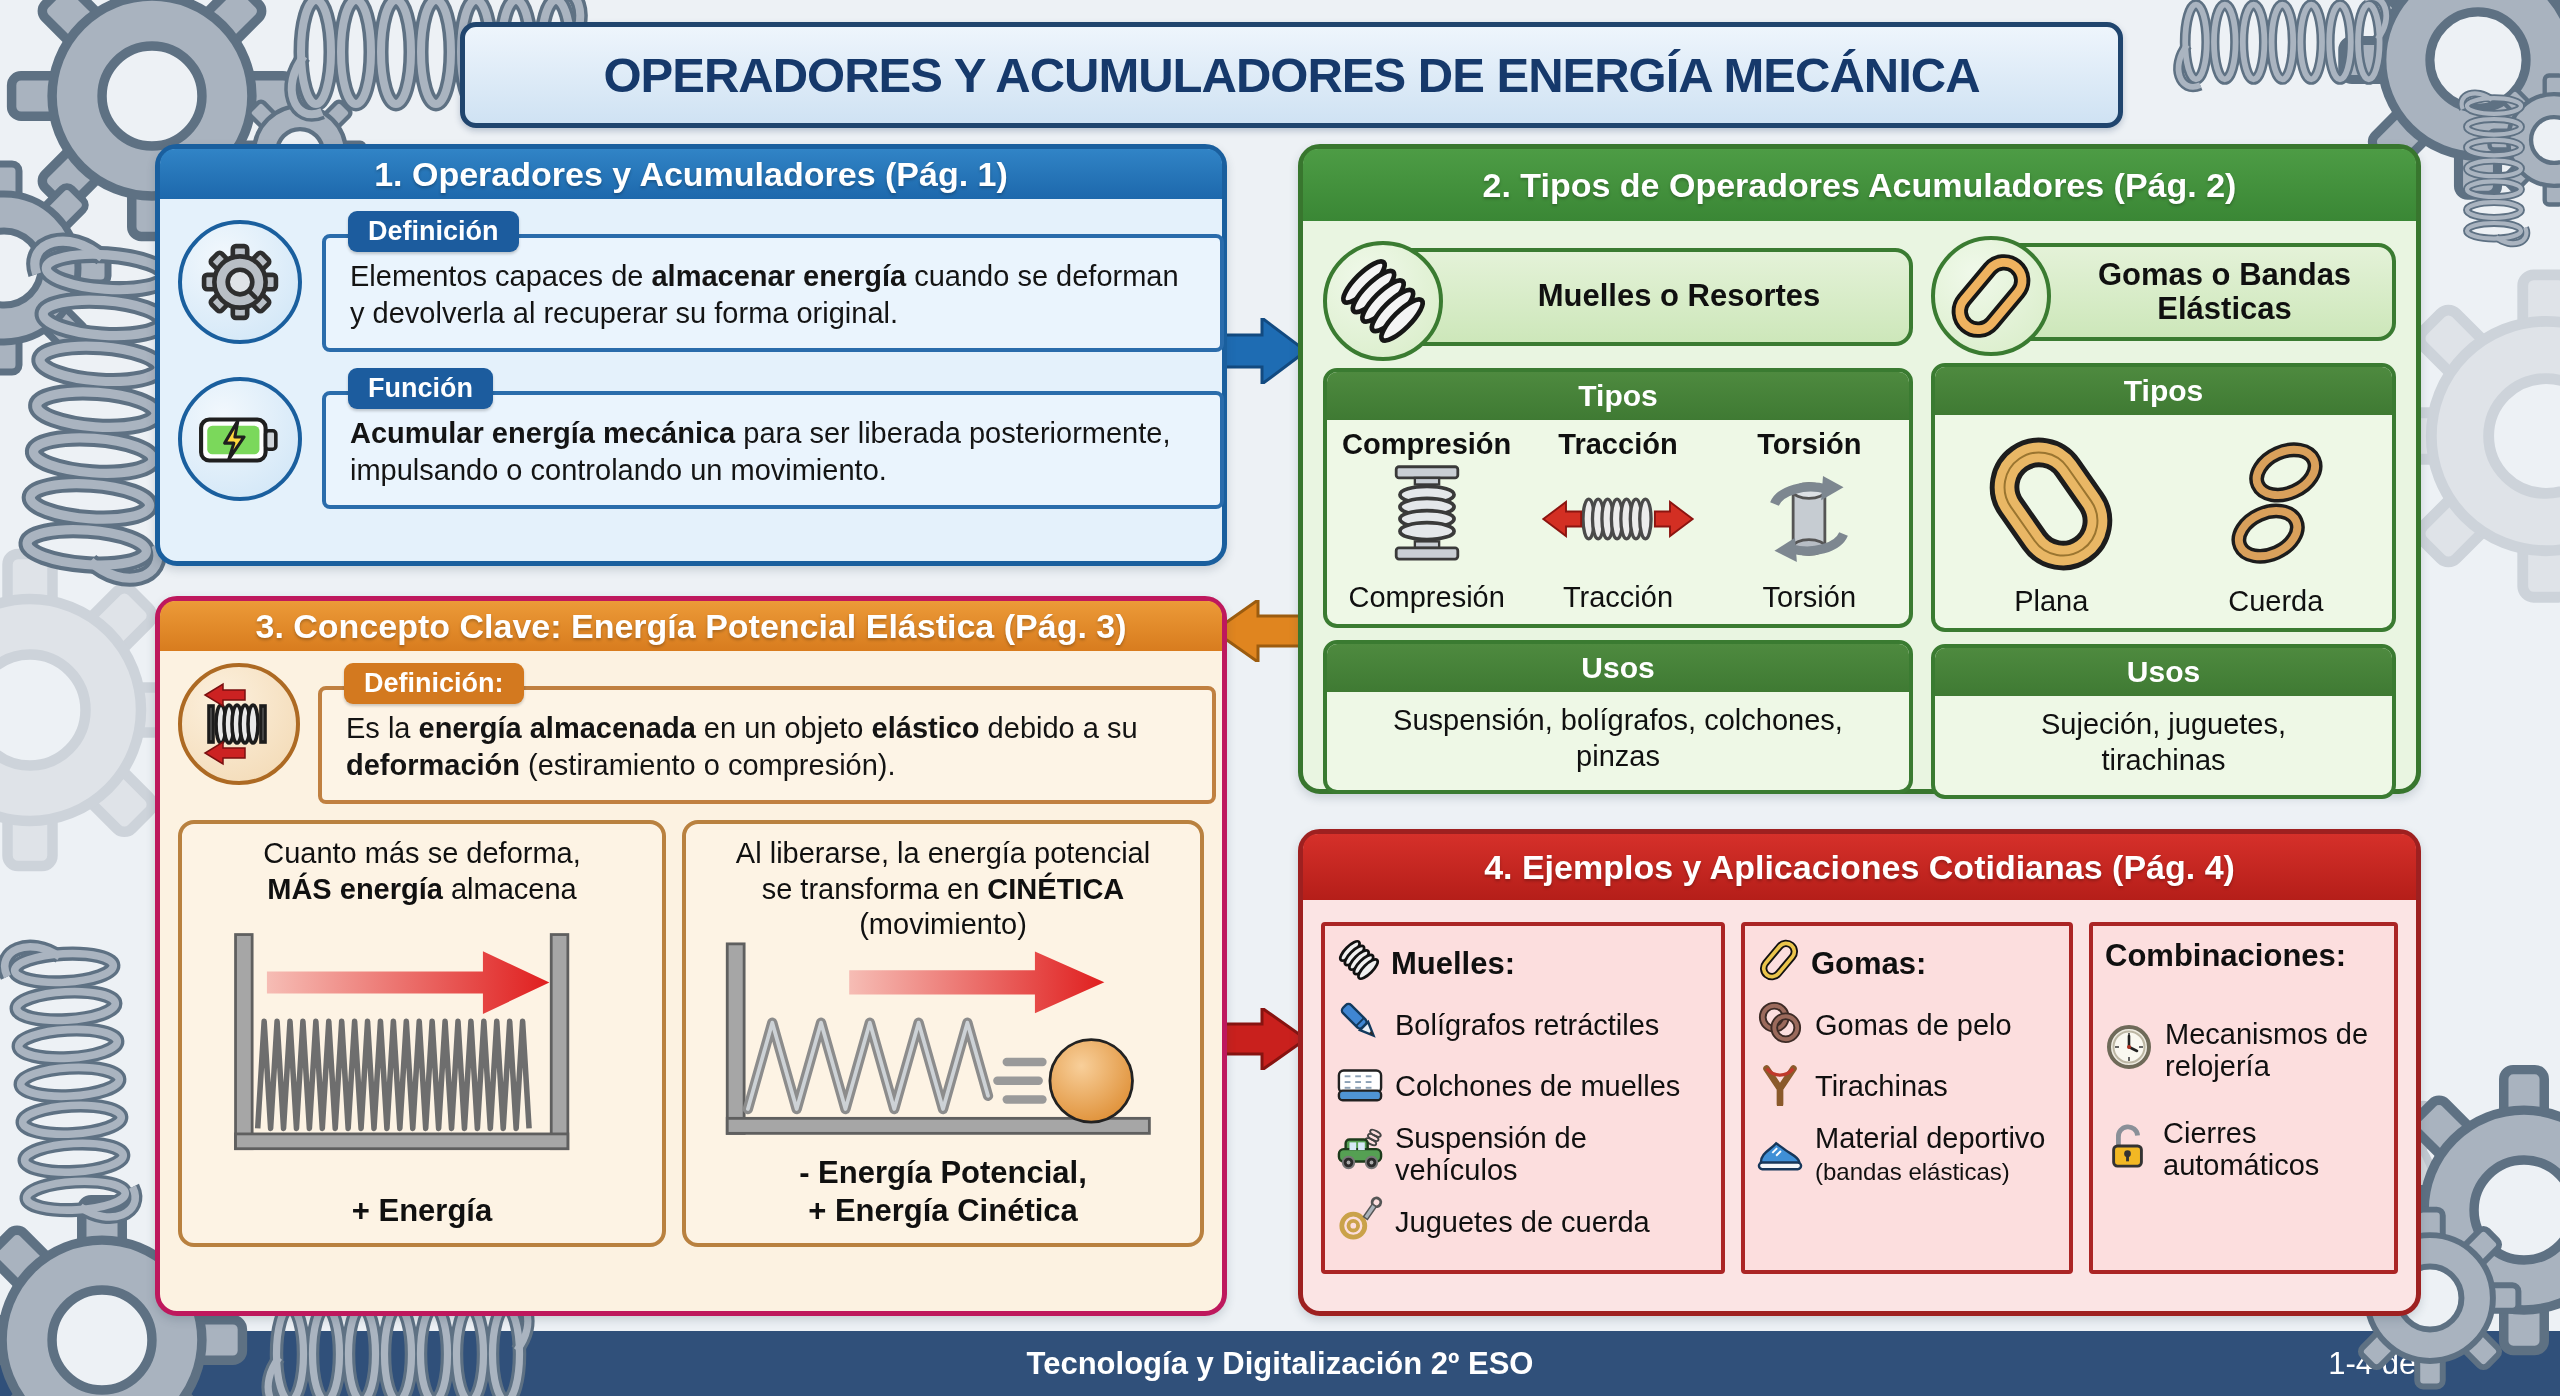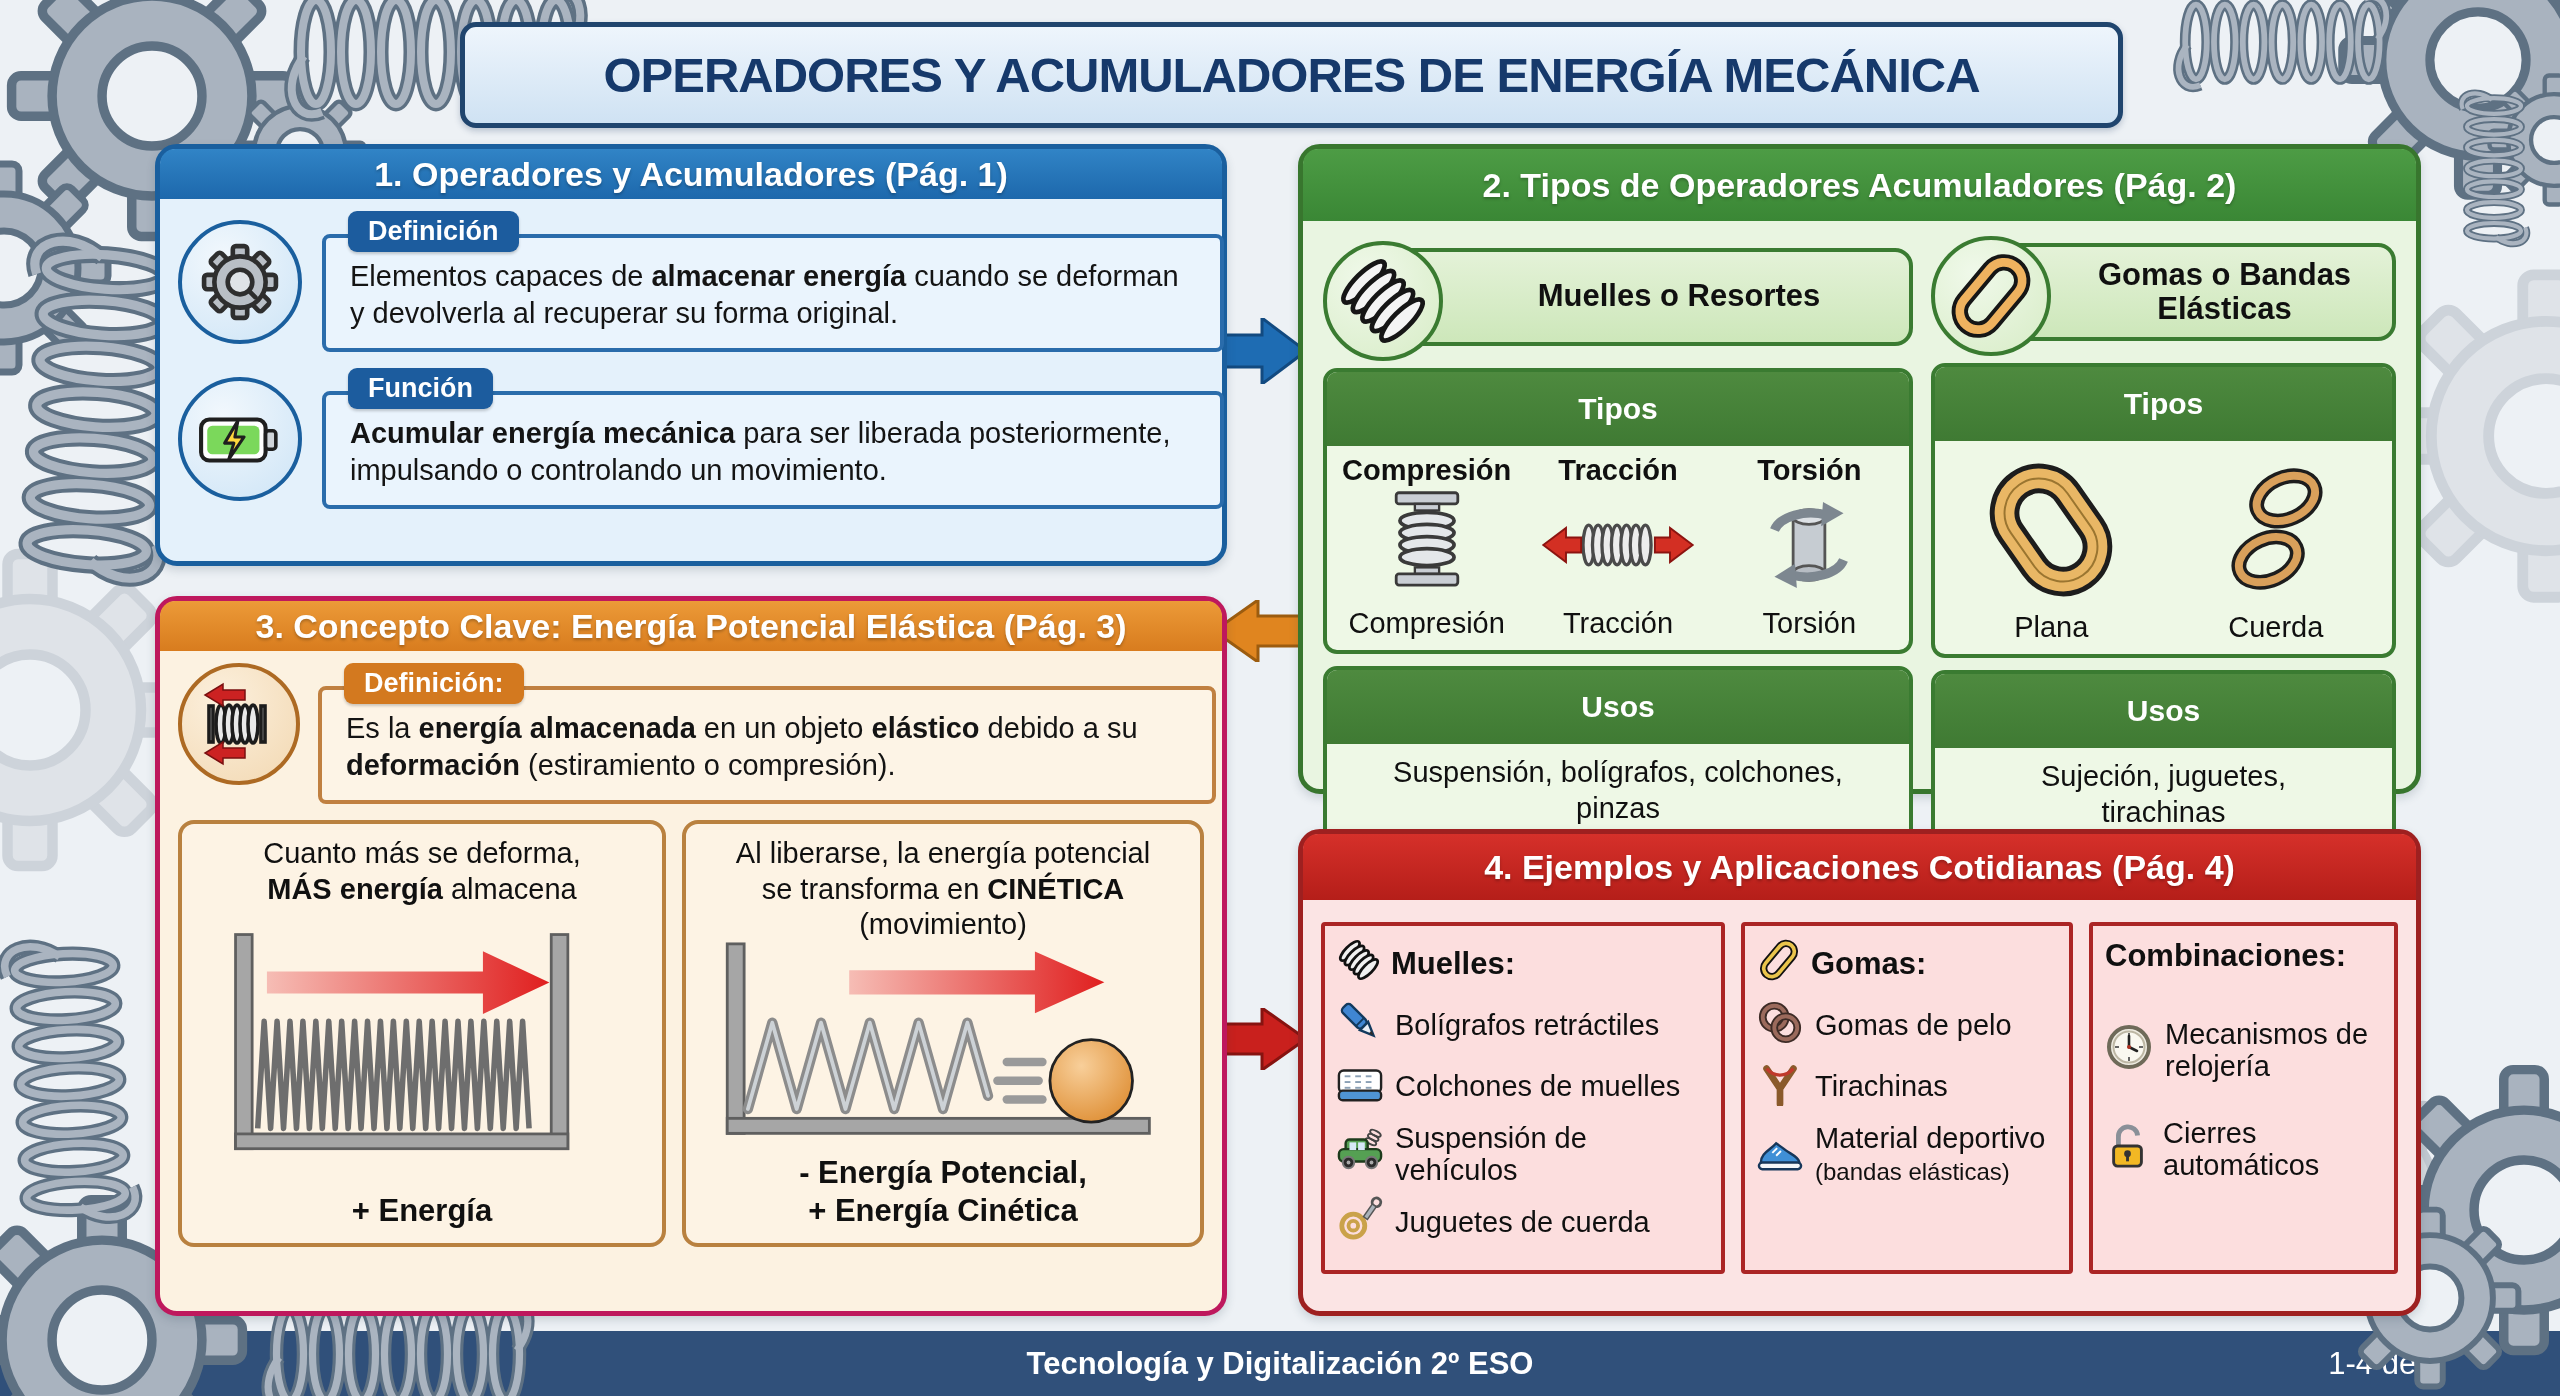--- a/index.html
+++ b/index.html
@@ -44,21 +44,21 @@
   .p2-body{padding:12px 20px 0;display:grid;grid-template-columns:590px 1fr;column-gap:18px;}
   .p2-col{display:flex;flex-direction:column;gap:12px;justify-content:center;}
   .tr-row{position:relative;height:118px;}
   .tr-row .icon-circle{position:absolute;left:0;top:3px;width:112px;height:112px;z-index:2;
     background:radial-gradient(circle at 35% 30%,#f0f9ea,#d7ecc6);border:4px solid #3a7b31;}
   .tr-box{position:absolute;left:56px;right:0;top:10px;bottom:10px;border:4px solid #3a7b31;border-radius:18px;
     background:linear-gradient(180deg,#e4f2d8,#cde7ba);display:flex;align-items:center;justify-content:center;
     padding-left:66px;font-weight:700;font-size:31px;color:#101010;text-align:center;line-height:1.1;}
   .sub-box{border:4px solid #3a7b31;border-radius:14px;background:#eef8e6;overflow:hidden;}
   .sub-head{background:linear-gradient(180deg,#4e8a3f,#3f7a33);color:#fff;font-weight:700;font-size:30px;
-    text-align:center;padding:20px 0;}
+    text-align:center;padding:7px 0;}
   .tipos-grid3{display:grid;grid-template-columns:repeat(3,1fr);padding:8px 4px 10px;justify-items:center;align-items:center;row-gap:2px;}
   .tipos-grid2{display:grid;grid-template-columns:repeat(2,1fr);padding:8px 4px 10px;justify-items:center;align-items:center;row-gap:2px;}
   .t-lab-b{font-weight:700;font-size:29px;color:#101010;}
   .t-lab{font-weight:400;font-size:29px;color:#101010;}
   .usos-txt{font-size:29px;color:#101010;text-align:center;line-height:1.25;padding:10px 26px 16px;}
 
   
   .p3{left:155px;top:596px;width:1062px;height:710px;background:#fcf2e1;border:5px solid #be185d;}
   .p3 .p-head{background:linear-gradient(180deg,#ec9a38,#d87c1e);}
   .p3-def{display:flex;gap:18px;align-items:flex-start;padding:12px 20px 0 18px;}

